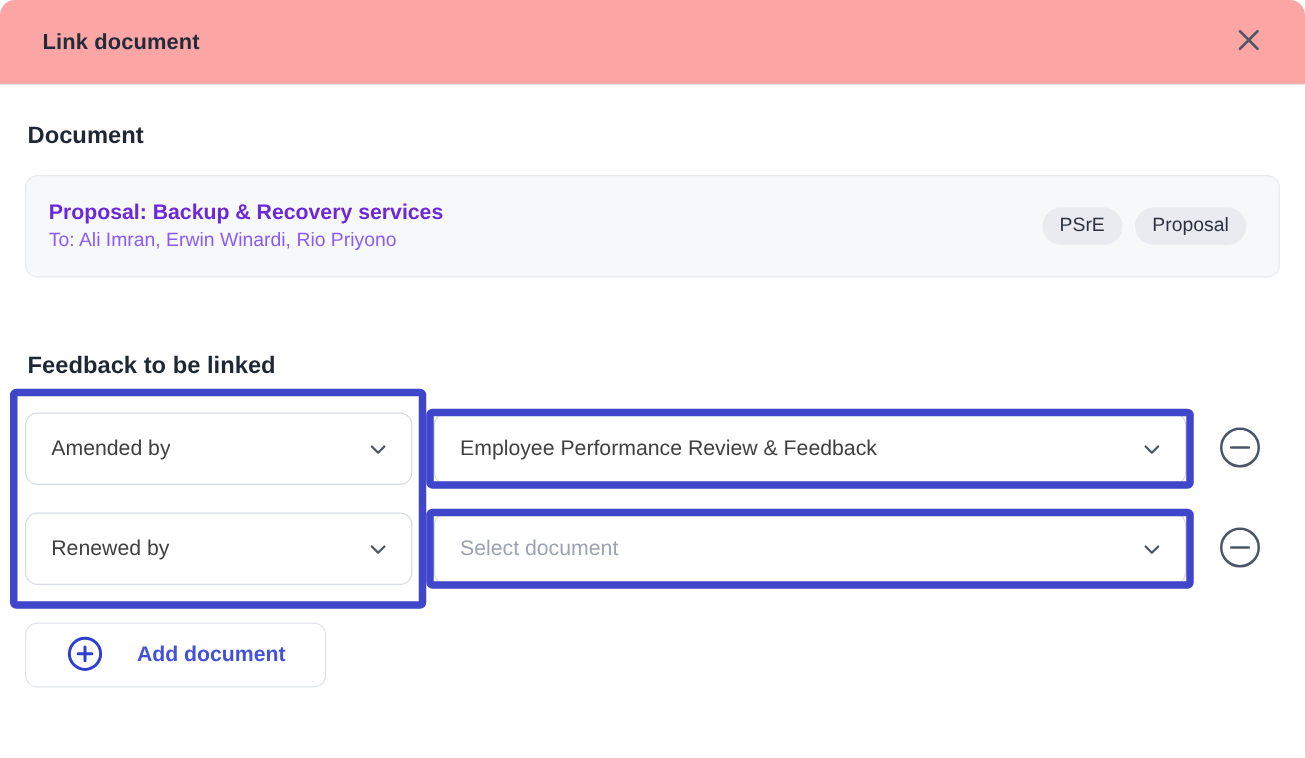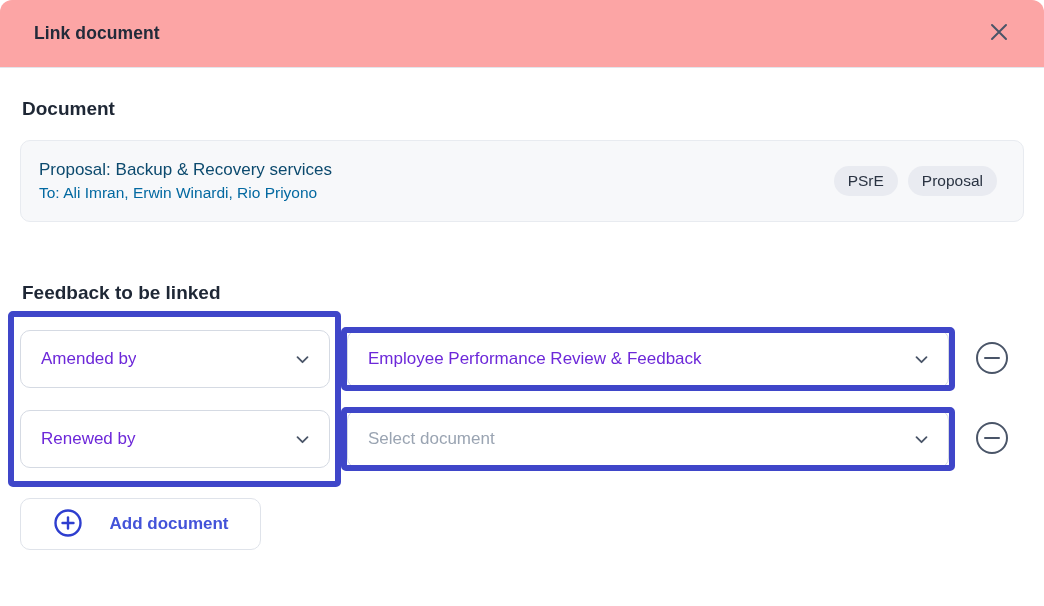--- a/index.html
+++ b/index.html
@@ -33,36 +33,36 @@
   .h-linked  { top: 282px; }
 
   
   .doc-card {
     position: absolute; left: 20px; top: 140px; width: 1004px; height: 82px;
     background: #f7f8fa; border: 1px solid #e8ebf0; border-radius: 10px;
     display: flex; align-items: center; justify-content: space-between;
     padding: 0 26px 0 18px;
   }
   .doc-card-text { display: flex; flex-direction: column; gap: 4px; }
-  .doc-card-title { font-size: 17px; font-weight: 400; color: #0c4a6e; }
-  .doc-card-recipients { font-size: 15.5px; color: #0369a1; }
+  .doc-card-title { font-size: 17px; font-weight: 700; color: #6d28d9; }
+  .doc-card-recipients { font-size: 15.5px; color: #8b5cf6; }
   .badges { display: flex; gap: 10px; }
   .badge {
     background: #e9ebf1; border-radius: 999px; padding: 6px 14px;
     font-size: 15.5px; color: #2a3342; white-space: nowrap;
   }
 
   
   .select {
     position: absolute; height: 58px; background: #ffffff;
     border: 1px solid #d5dae3; border-radius: 10px;
     display: flex; align-items: center; justify-content: space-between;
     padding: 0 18px 0 20px; cursor: pointer;
   }
-  .select .label { font-size: 17px; color: #6d28d9; white-space: nowrap; overflow: hidden; }
+  .select .label { font-size: 17px; color: #404040; white-space: nowrap; overflow: hidden; }
   .select .label.placeholder { color: #9aa4b2; }
   .rel-1 { left: 20px;  top: 330px; width: 310px; }
   .rel-2 { left: 20px;  top: 410px; width: 310px; }
   .doc-1 { left: 347px; top: 330px; width: 602px; }
   .doc-2 { left: 347px; top: 410px; width: 602px; }
   .chevron { flex: 0 0 auto; margin-left: 10px; display: flex; align-items: center; }
 
   
   .annotation {
     position: absolute; border: 6px solid #3f46c9; border-radius: 5px;

